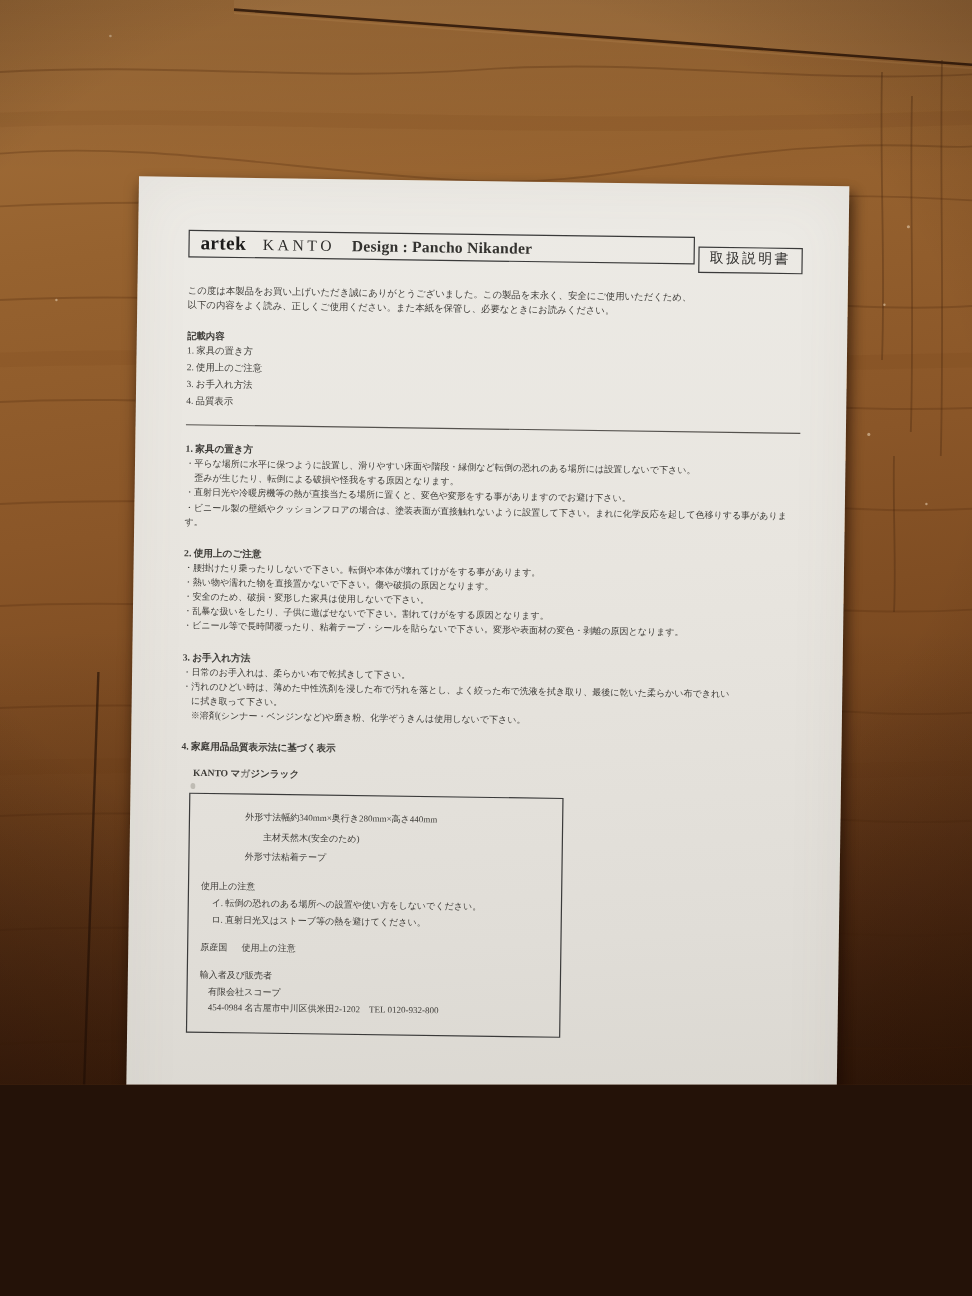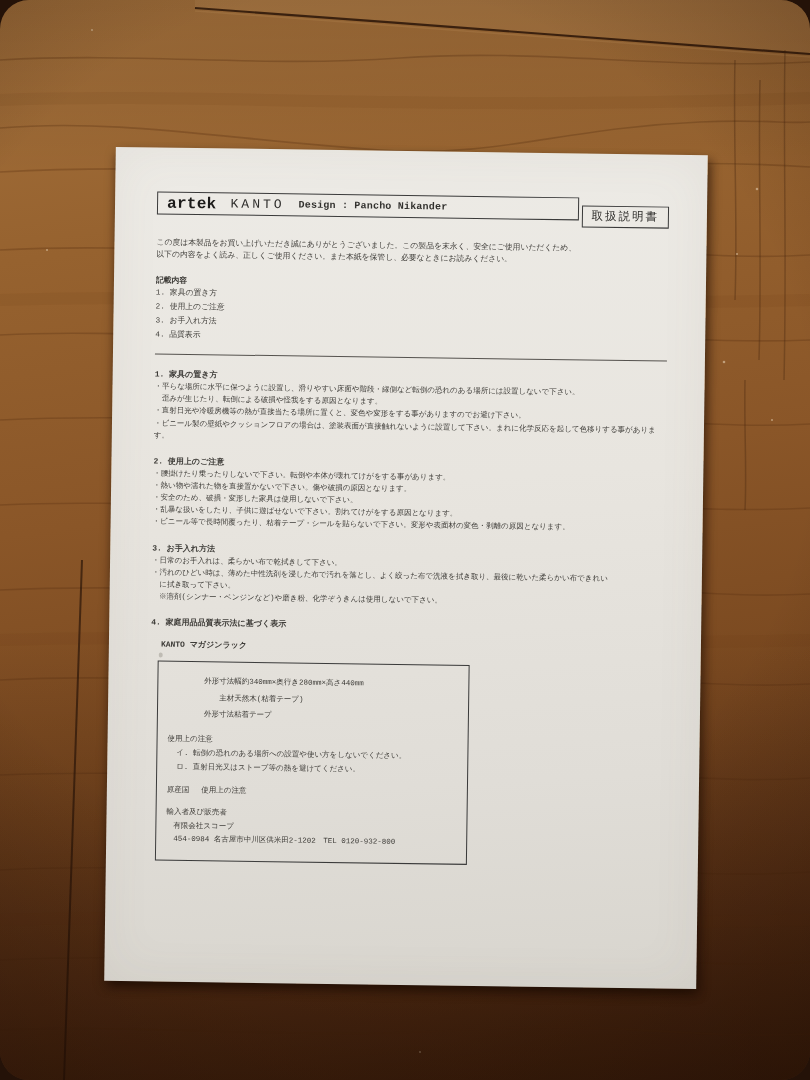--- a/index.html
+++ b/index.html
@@ -1,20 +1,19 @@
 <!DOCTYPE html>
 <html><head>
 <meta charset="utf-8">
 <style>
   html,body{margin:0;padding:0;background:#241208;}
   .stage{
-    position:relative;width:810px;height:1080px;overflow:hidden;
-    font-family:Liberation Mono, monospace;
+    position:relative;width:810px;height:904px;overflow:hidden;
+    font-family:Liberation Serif, serif;
     background:linear-gradient(172deg,#a4713c 0%,#96622f 22%,#8a5628 45%,#7a4920 65%,#613618 85%,#4b2810 100%);
-    border-radius:29px;
   }
   .grain{position:absolute;inset:0;}
   .vignette{
     position:absolute;inset:0;pointer-events:none;
     background:
       radial-gradient(115% 85% at 45% 40%, rgba(0,0,0,0) 48%, rgba(20,6,0,.52) 100%),
       linear-gradient(180deg, rgba(0,0,0,.10) 0%, rgba(0,0,0,0) 16%, rgba(0,0,0,0) 58%, rgba(25,8,0,.38) 100%);
   }
   .paper{
     position:absolute;left:110px;top:151px;width:592px;height:834px;
@@ -26,21 +25,21 @@
     color:#3e3c38;
   }
   
   .hdr{display:flex;align-items:flex-start;}
   .hdr-main{
     flex:1;height:23px;border:1.3px solid #3a3a3a;display:flex;align-items:center;
     gap:14px;padding:0 9px;margin-right:3px;box-sizing:border-box;
   }
   .brand{font-weight:800;font-size:16px;letter-spacing:.3px;color:#1c1b1a;line-height:1;}
   .product{font-size:13px;letter-spacing:3px;color:#2e2d2b;line-height:1;}
-  .design{font-size:10px;font-weight:700;color:#33322f;letter-spacing:.2px;line-height:1;}
+  .design{font-size:13px;font-weight:700;color:#33322f;letter-spacing:.2px;line-height:1;}
   .hdr-doc{
     border:1.3px solid #3a3a3a;padding:3px 9px;font-size:11.5px;letter-spacing:2px;
     color:#2b2a28;margin-top:8px;line-height:1.2;white-space:nowrap;
   }
   
   .intro{margin-top:15px;font-size:7.8px;line-height:1.62;}
   .toc{margin-top:13px;}
   .toc-title{font-size:7.8px;font-weight:700;}
   .toc-item{font-size:7.8px;line-height:1.8;}
   .divider{border:none;border-top:1px solid #55524e;margin:12px 0 0 0;}
@@ -184,21 +183,21 @@
     <div class="spec-box">
       <div>
 
           <div class="spec-row">
             <span class="spec-label">外形寸法</span>
             <span class="spec-value">幅約340mm×奥行き280mm×高さ440mm</span>
           </div>
 
           <div class="spec-row">
             <span class="spec-label">主材</span>
-            <span class="spec-value">天然木(粘着テープ)</span>
+            <span class="spec-value">天然木(安全のため)</span>
           </div>
 
           <div class="spec-row">
             <span class="spec-label">外形寸法</span>
             <span class="spec-value">粘着テープ</span>
           </div>
         </div>
 
       <div class="spec-notes">
         <div class="spec-notes-title">使用上の注意</div>

